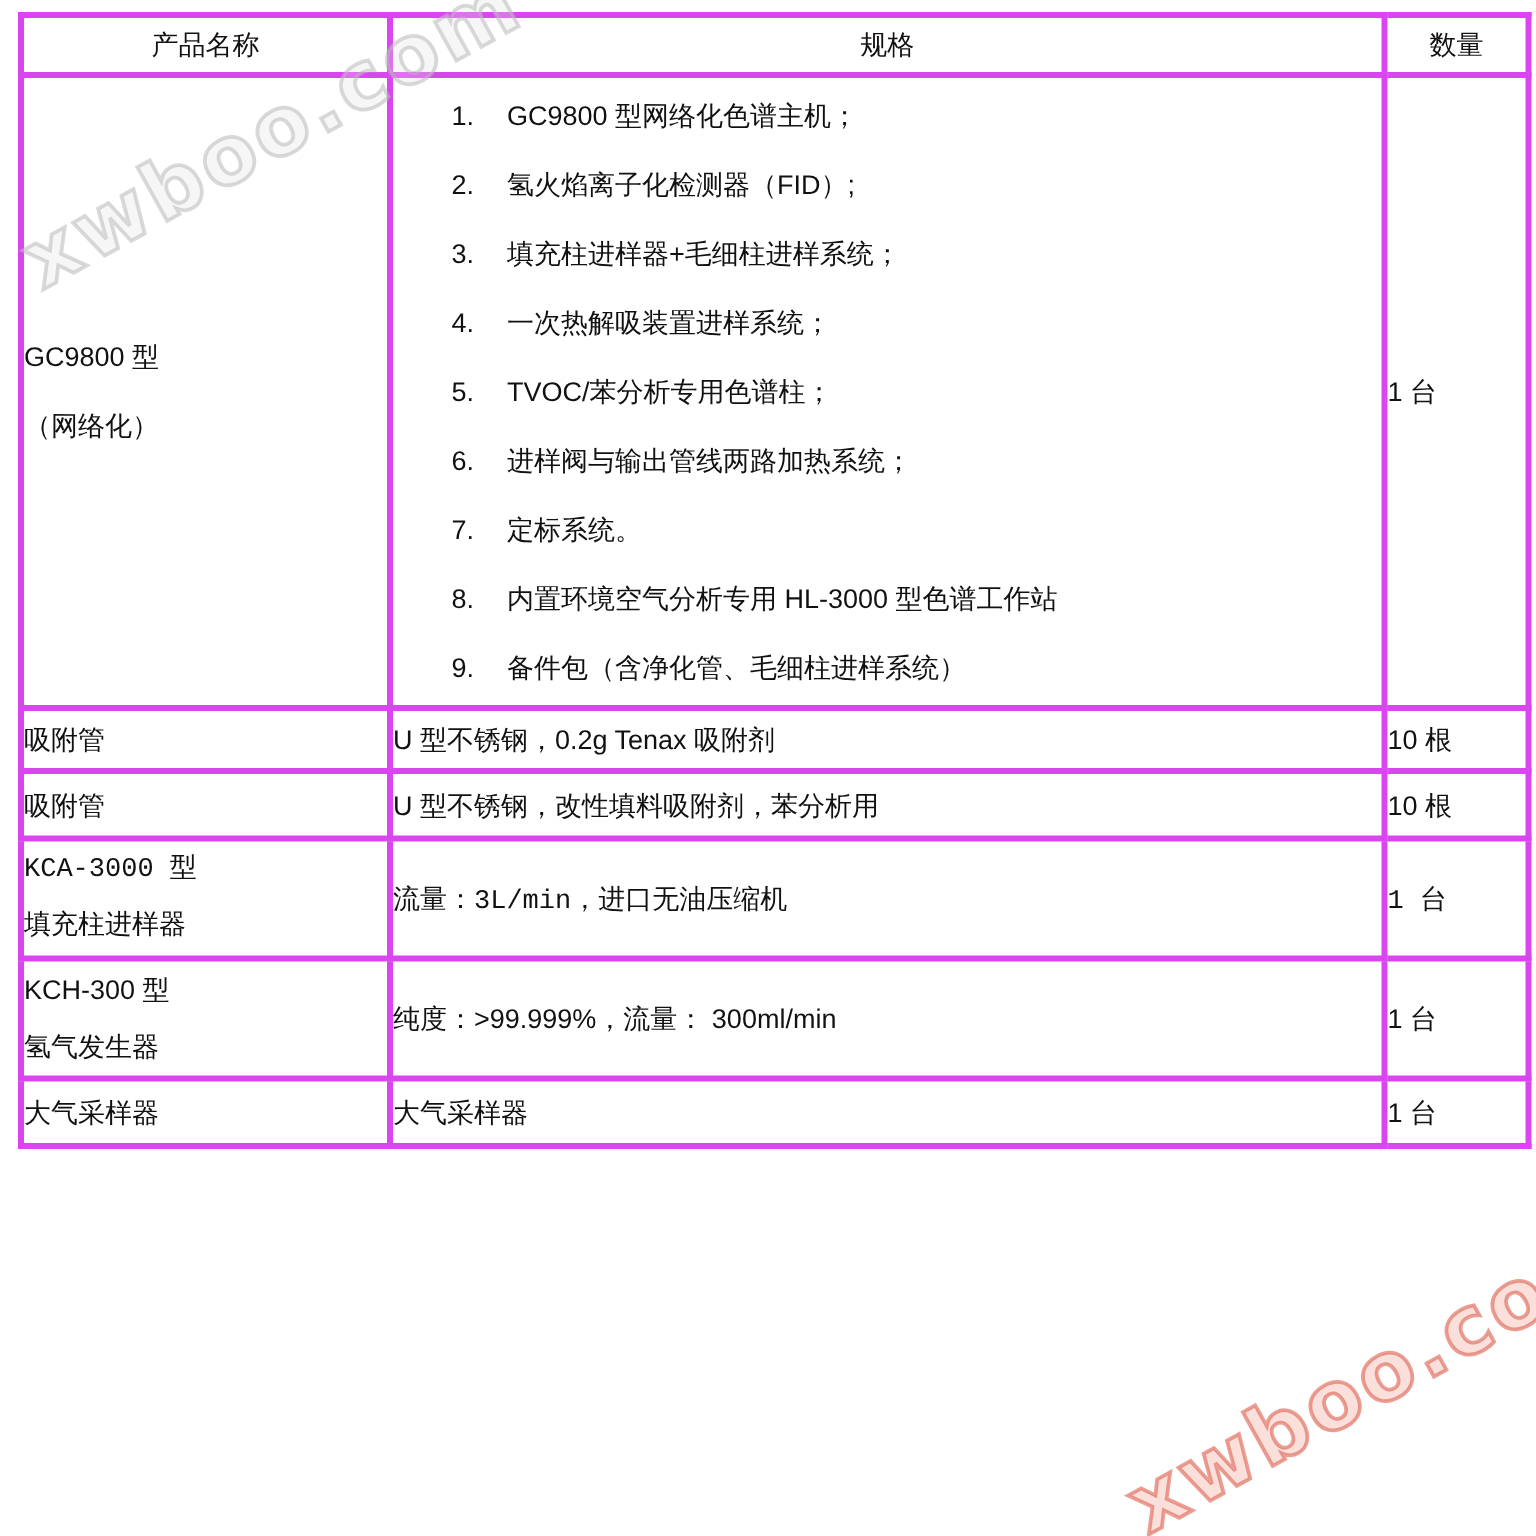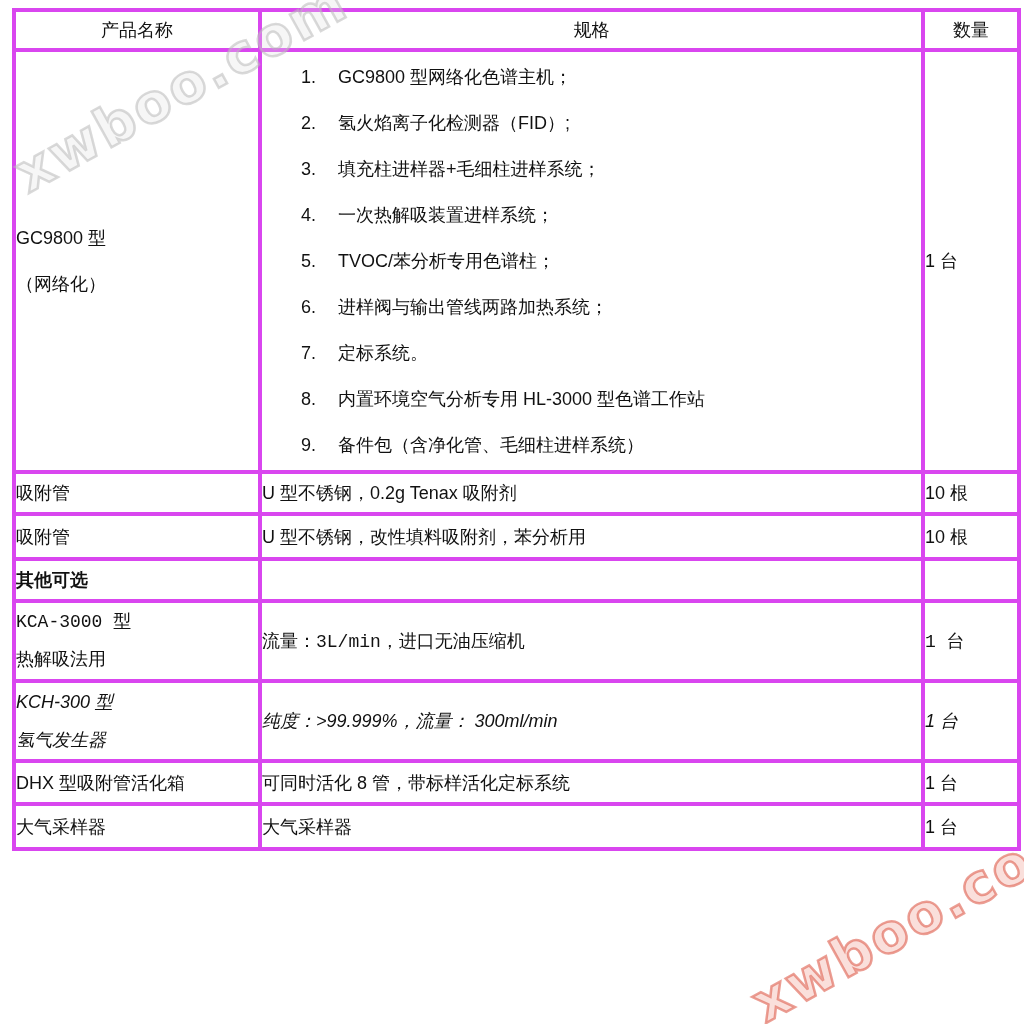--- a/index.html
+++ b/index.html
@@ -34,21 +34,21 @@
   col.c3 { width: 96px; }
 
   tr.h-header  { height: 40px; }
   tr.h-big     { height: 418px; }
   tr.h38 { height: 38px; }
   tr.h39 { height: 39px; }
   tr.h43 { height: 43px; }
   tr.h45 { height: 45px; }
   tr.h46 { height: 46px; }
   tr.h81 { height: 81px; }
-  tr.h82 { height: 70px; font-style: italic; }
+  tr.h82 { height: 70px; }
   tr.h84 { height: 59px; font-family: Liberation Mono, monospace; }
 
   th.head { font-size: 22px; text-align: center; }
 
   td.c-name { text-align: left; line-height: 38px; }
   td.c-name .nm-line { line-height: 38px; }
   td.c-name.big-name .nm-line { line-height: 46px; }
   td.c-name.bold-name { font-weight: bold; }
 
   td.c-spec { text-align: left; padding-left: 12px; }
@@ -128,51 +128,41 @@
       <td class="c-spec">U 型不锈钢，0.2g Tenax 吸附剂</td>
       <td class="c-qty">10 根</td>
     </tr>
 
     <tr class="h45">
       <td class="c-name">吸附管</td>
       <td class="c-spec">U 型不锈钢，改性填料吸附剂，苯分析用</td>
       <td class="c-qty">10 根</td>
     </tr>
 
-    <tr class="h39">
-      <td class="c-name bold-name">其他可选</td>
-      <td class="c-spec"></td>
-      <td class="c-qty"></td>
-    </tr>
 
     <tr class="h84">
       <td class="c-name">
         <div class="nm-line">KCA-3000 型</div>
-        <div class="nm-line">热解吸法用</div>
+        <div class="nm-line">填充柱进样器</div>
       </td>
       <td class="c-spec">流量：3L/min，进口无油压缩机</td>
       <td class="c-qty">1 台</td>
     </tr>
 
     <tr class="h82">
       <td class="c-name">
         <div class="nm-line">KCH-300 型</div>
         <div class="nm-line">氢气发生器</div>
       </td>
       <td class="c-spec">纯度：&gt;99.999%，流量： 300ml/min</td>
       <td class="c-qty">1 台</td>
     </tr>
 
 
 
-    <tr class="h43">
-      <td class="c-name">DHX 型吸附管活化箱</td>
-      <td class="c-spec">可同时活化 8 管，带标样活化定标系统</td>
-      <td class="c-qty">1 台</td>
-    </tr>
 
 
     <tr class="h45">
       <td class="c-name">大气采样器</td>
       <td class="c-spec">大气采样器</td>
       <td class="c-qty">1 台</td>
     </tr>
 
   </tbody>
     </table>

